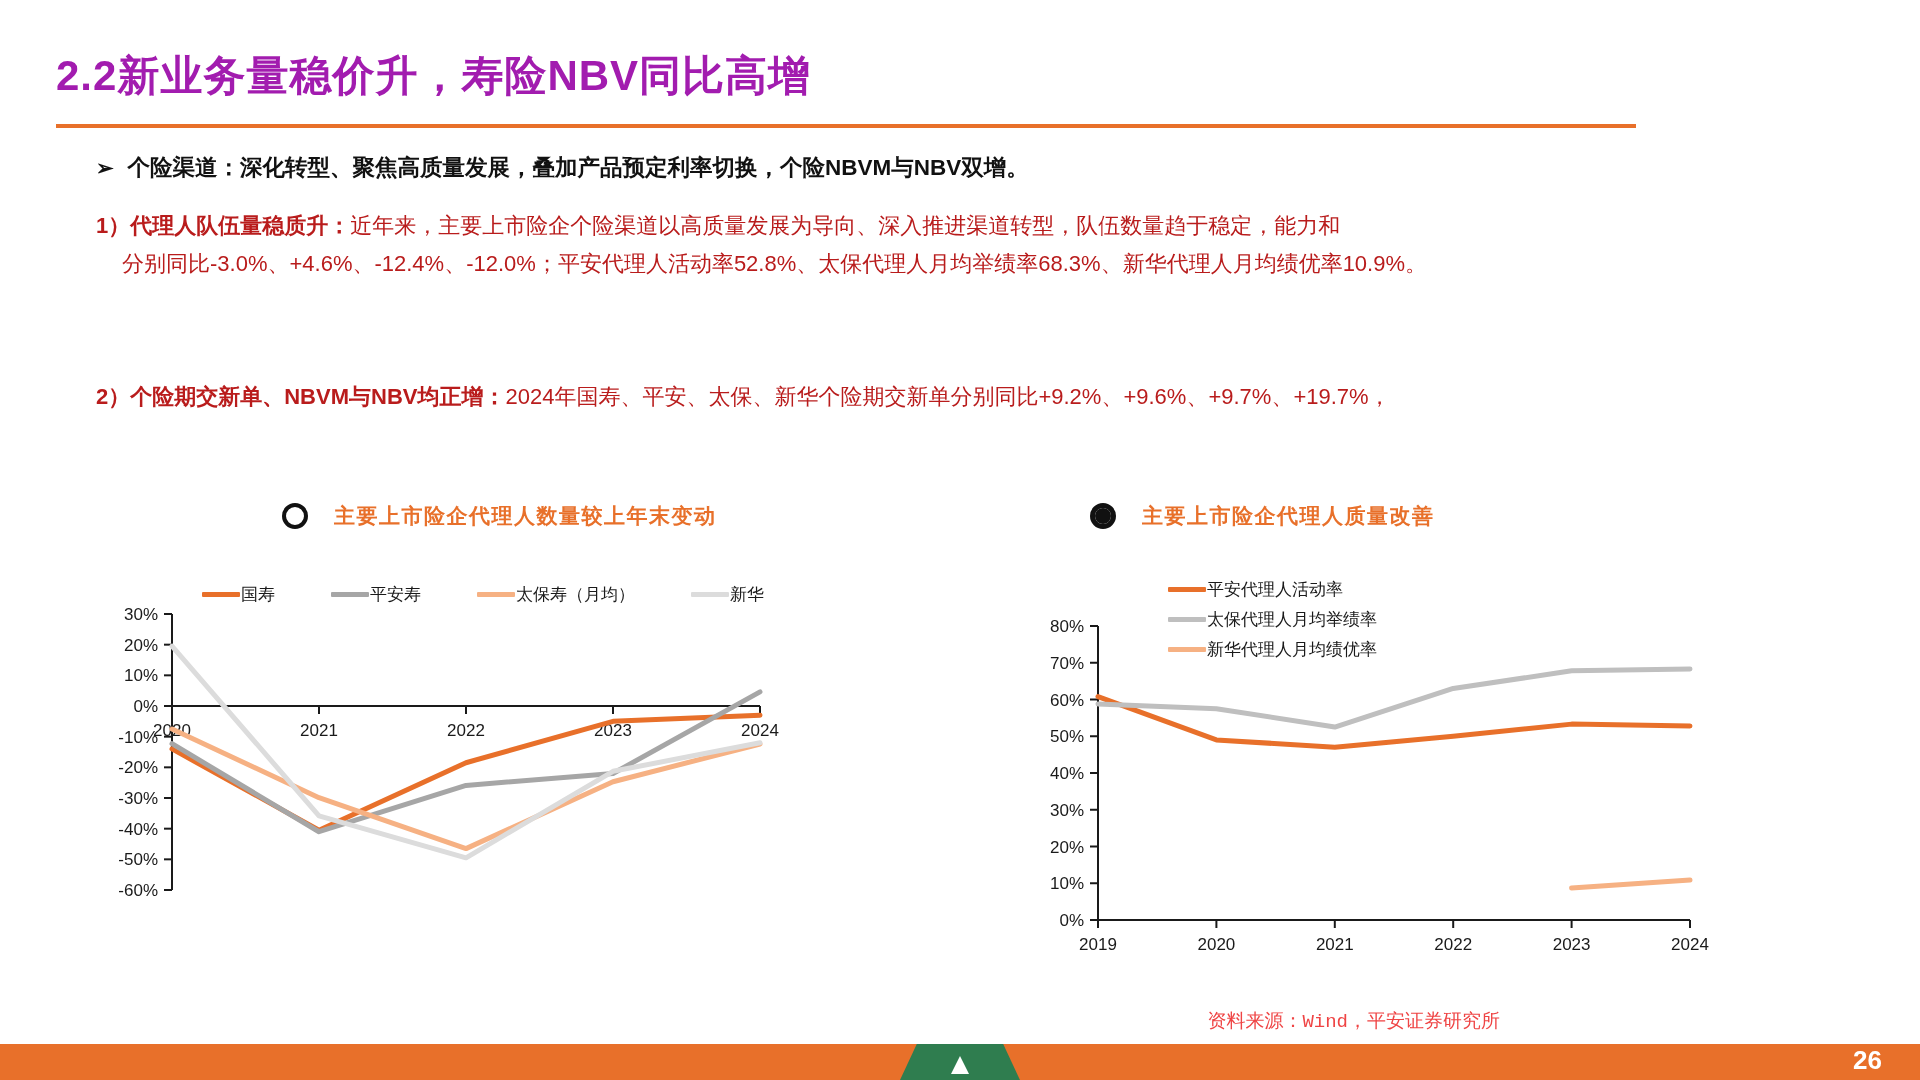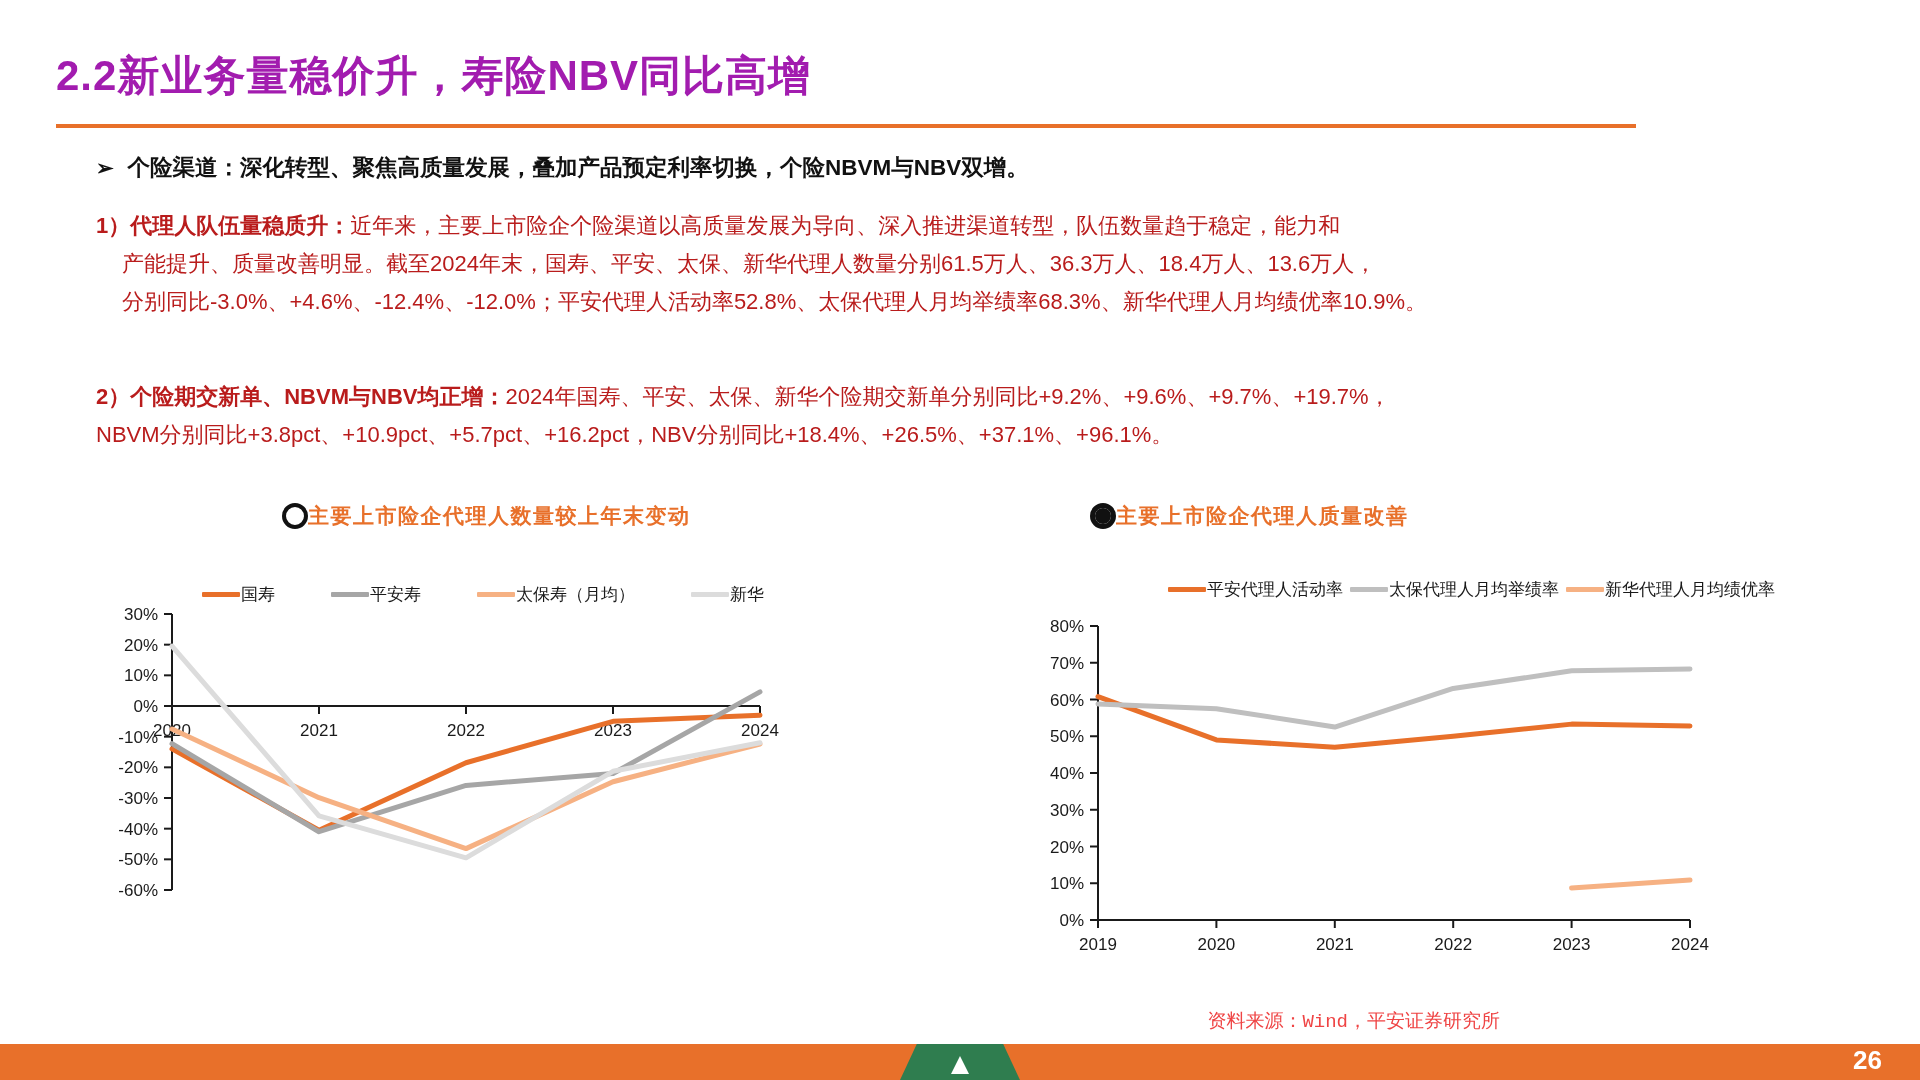--- a/index.html
+++ b/index.html
@@ -60,20 +60,21 @@
   .para-1 .ln { display: block; }
   .para-1 .ln2, .para-1 .ln3 { padding-left: 26px; }
   .para-2 { top: 378px; }
   .para-2 .ln { display: block; }
 
   
   .chart-head {
     position: absolute;
     display: flex;
     align-items: center;
+    gap: 26px;
     text-align: right;
   }
   .chart-head .marker-ring {
     width: 26px; height: 26px;
     border: 4px solid #111;
     border-radius: 50%;
     background: transparent;
     flex: none;
   }
   .chart-head .marker-dot {
@@ -101,21 +102,21 @@
     font-size: 17px;
     color: #1a1a1a;
     white-space: nowrap;
   }
   .legend-item { display: flex; align-items: center; gap: 1px; }
   .legend-swatch { width: 38px; height: 5px; border-radius: 1px; flex: none; }
 
   #legend-left { left: 202px; top: 583px; gap: 56px; }
   #legend-right {
     left: 1168px; top: 578px;
-    flex-direction: row;
+    flex-direction: column;
     align-items: flex-start;
     gap: 7px;
   }
 
   .plot { position: absolute; }
 
   .src-note {
     position: absolute;
     right: 420px;
     top: 1008px;
@@ -167,29 +168,27 @@
 
 <div class="bullet-row">
   <span class="bullet-marker">➢</span>
   <span>个险渠道：深化转型、聚焦高质量发展，叠加产品预定利率切换，个险NBVM与NBV双增。</span>
 </div>
 
 <div class="para para-1">
   <span class="ln ln1">
     <b>1）代理人队伍量稳质升：</b><span>近年来，主要上市险企个险渠道以高质量发展为导向、深入推进渠道转型，队伍数量趋于稳定，能力和</span>
   </span>
-  <span class="ln ln2">产能提升、质量改善明显。截至2024年末，国寿、平安、太保、新华代理人数量分别61.5万人、36.3万人、18.4万人、13.6万人，</span>
   <span class="ln ln3">分别同比-3.0%、+4.6%、-12.4%、-12.0%；平安代理人活动率52.8%、太保代理人月均举绩率68.3%、新华代理人月均绩优率10.9%。</span>
 </div>
 
 <div class="para para-2">
   <span class="ln ln1">
     <b>2）个险期交新单、NBVM与NBV均正增：</b><span>2024年国寿、平安、太保、新华个险期交新单分别同比+9.2%、+9.6%、+9.7%、+19.7%，</span>
   </span>
-  <span class="ln ln2">NBVM分别同比+3.8pct、+10.9pct、+5.7pct、+16.2pct，NBV分别同比+18.4%、+26.5%、+37.1%、+96.1%。</span>
 </div>
 
 <div class="chart-head" id="chart-head-left">
   <span class="marker-ring"></span>
   <span class="ct">主要上市险企代理人数量较上年末变动</span>
 </div>
 
 <div class="chart-head" id="chart-head-right">
   <span class="marker-dot"></span>
   <span class="ct">主要上市险企代理人质量改善</span>

